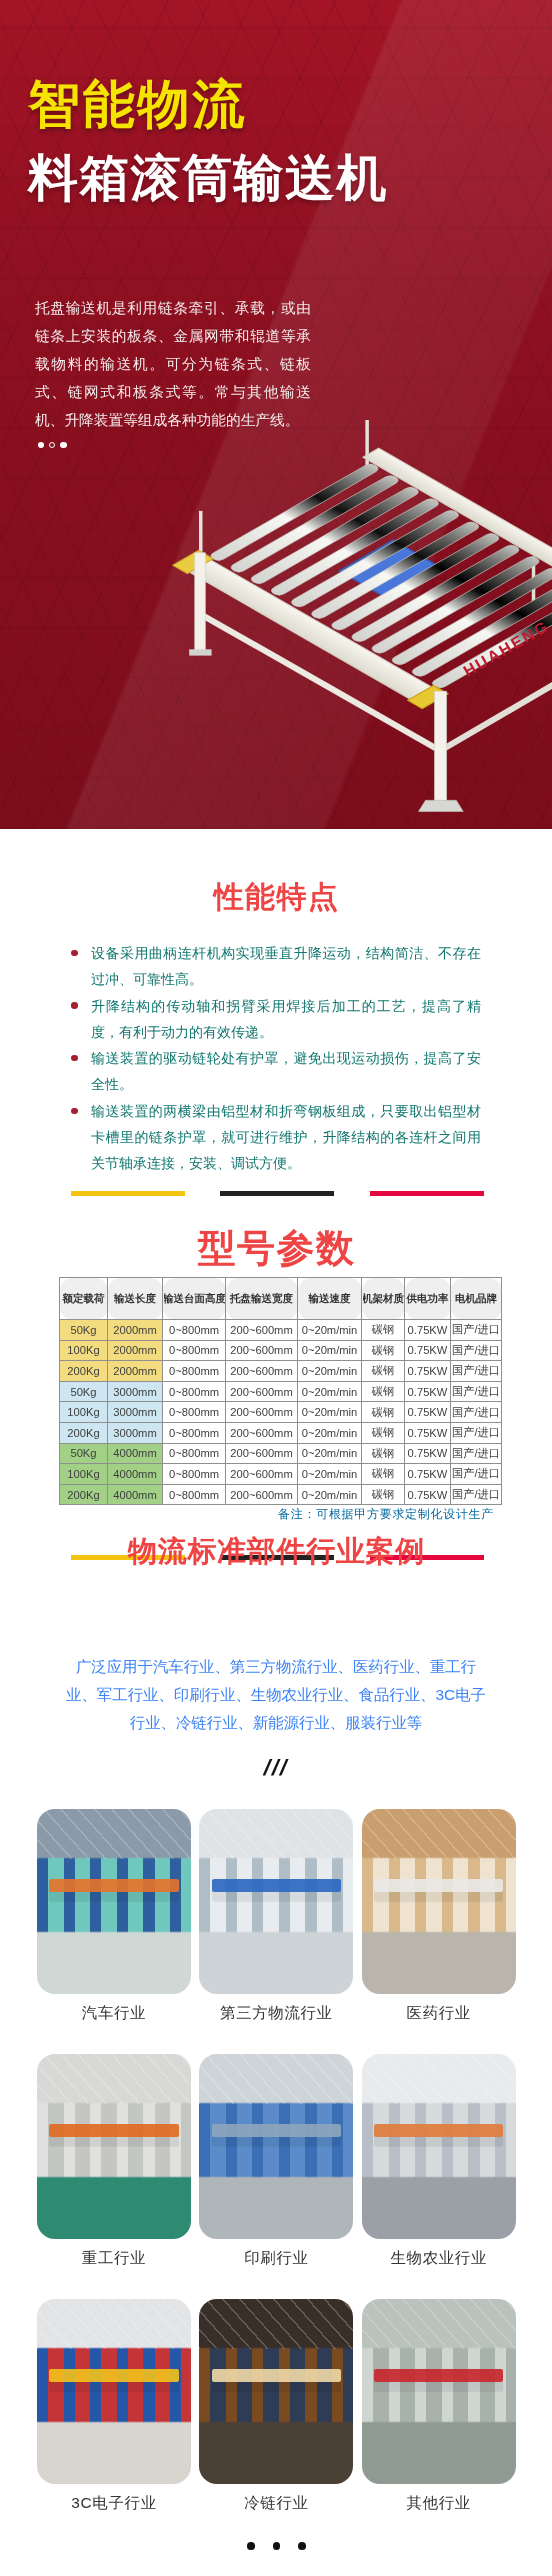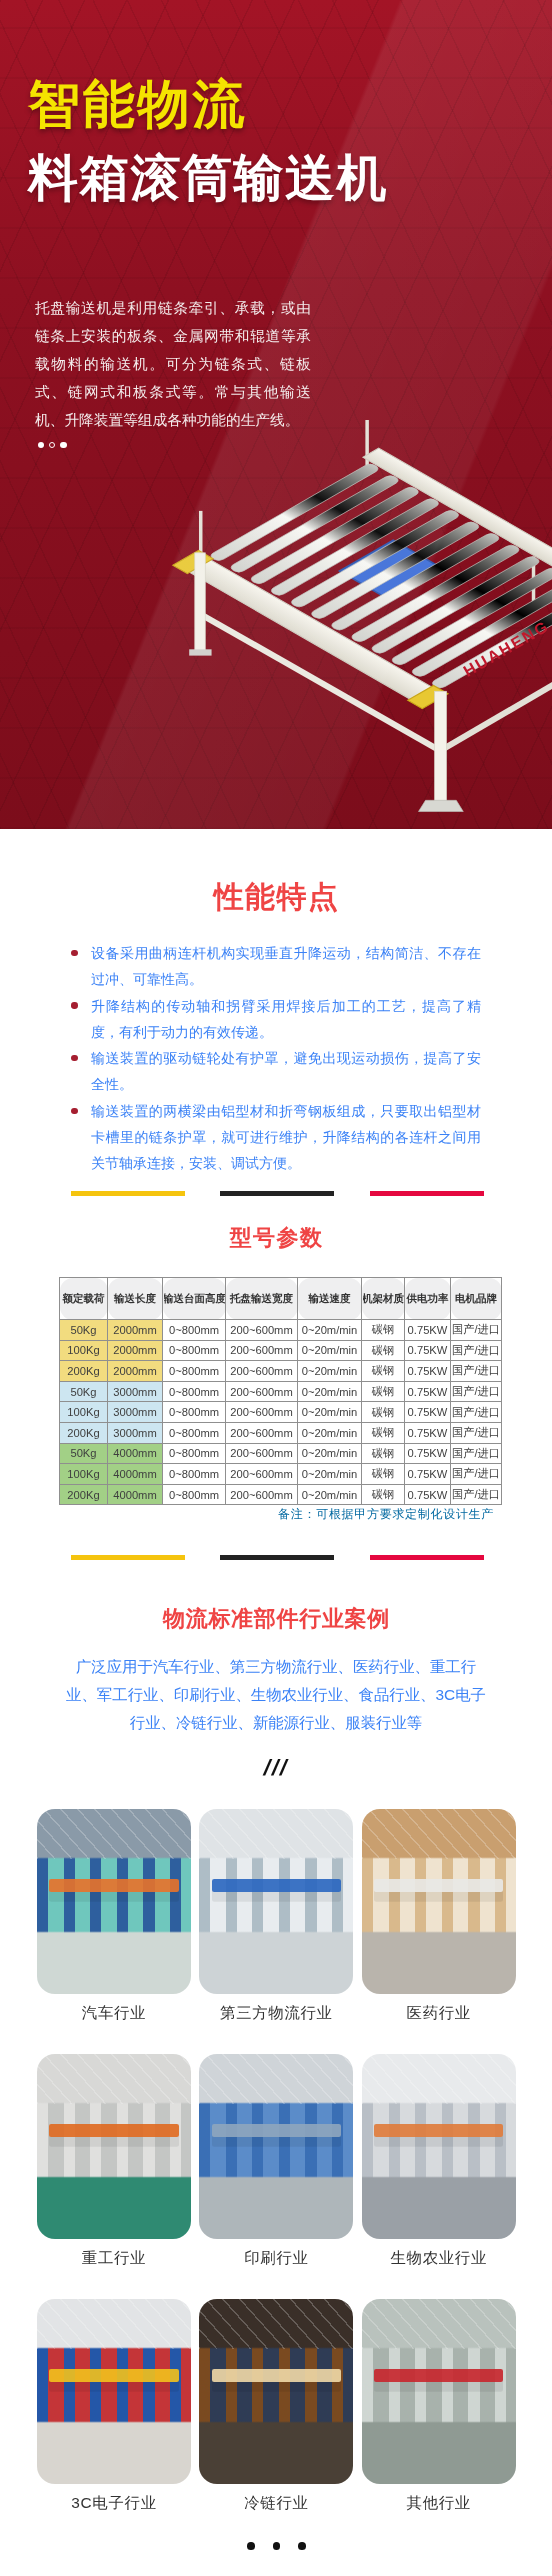--- a/index.html
+++ b/index.html
@@ -23,26 +23,26 @@
   .hero-desc{position:absolute;left:35px;top:294px;width:276px;font-size:14.7px;line-height:28px;
     color:#f4ecec;text-align:justify;}
   .hero-dots{position:absolute;left:38px;top:442px;display:flex;gap:4.9px;align-items:center;}
   .dot{width:6.3px;height:6.3px;border-radius:50%;background:#ffffff;display:inline-block;}
   .dot.hollow{background:transparent;border:1.4px solid #ffffff;width:4.2px;height:4.2px;}
   .product{position:absolute;right:-7px;top:420px;width:420px;height:409px;}
 
   
   .sec-title{position:absolute;left:0;width:553px;text-align:center;font-weight:900;color:#ef4444;}
   .t-features{top:877px;font-size:30px;letter-spacing:1.4px;}
-  .t-specs{top:1223px;font-size:22px;letter-spacing:1.4px;}
-  .t-cases{top:1604px;font-size:22px;letter-spacing:0.7px;}
+  .t-specs{top:1223px;font-size:38px;letter-spacing:1.4px;}
+  .t-cases{top:1532px;font-size:29px;letter-spacing:0.7px;}
 
   
   .features{position:absolute;left:70px;top:940px;width:411px;}
-  .feature-item{position:relative;padding-left:21px;font-size:14px;line-height:26px;color:#3b82f6;margin-bottom:0.7px;text-align:justify;}
+  .feature-item{position:relative;padding-left:21px;font-size:14px;line-height:26px;color:#0f766e;margin-bottom:0.7px;text-align:justify;}
   .feature-item::before{content:"";position:absolute;left:1.4px;top:9.8px;width:6.3px;height:6.3px;border-radius:50%;
     background:var(--bullet-red,#a51e30);}
 
   
   .divider{position:absolute;left:0;width:553px;height:4.9px;}
   .divider .bar{position:absolute;top:0;height:4.9px;width:114px;}
   .divider .b1{left:71px;background:var(--divider-yellow,#f5c40e);}
   .divider .b2{left:220px;background:var(--divider-black,#222222);}
   .divider .b3{left:370px;background:var(--divider-red,#e5083f);}
   .d1{top:1191px;} .d2{top:1555px;}

